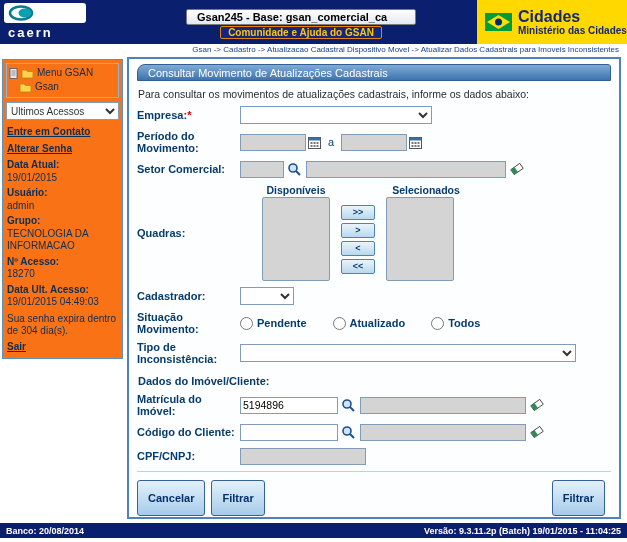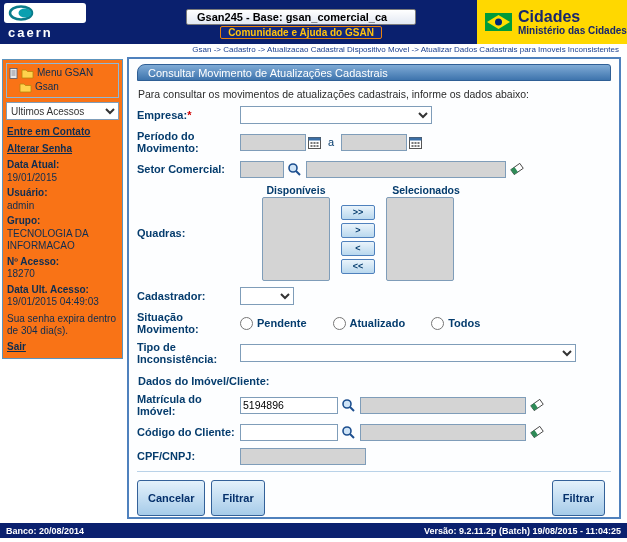--- a/index.html
+++ b/index.html
@@ -328,16 +328,16 @@
     <div class="btn-row">
       <button class="gsan-btn">Cancelar</button>
       <button class="gsan-btn">Filtrar</button>
       <span class="flex-sp"></span>
       <button class="gsan-btn">Filtrar</button>
     </div>
   </div>
 
   <div class="footer">
     <span>Banco: 20/08/2014</span>
-    <span>Versão: 9.2.11.2p (Batch) 19/08/2015 - 11:04:25</span>
+    <span>Versão: 9.3.11.2p (Batch) 19/01/2015 - 11:04:25</span>
   </div>
 
 </div>
 
 </body></html>

